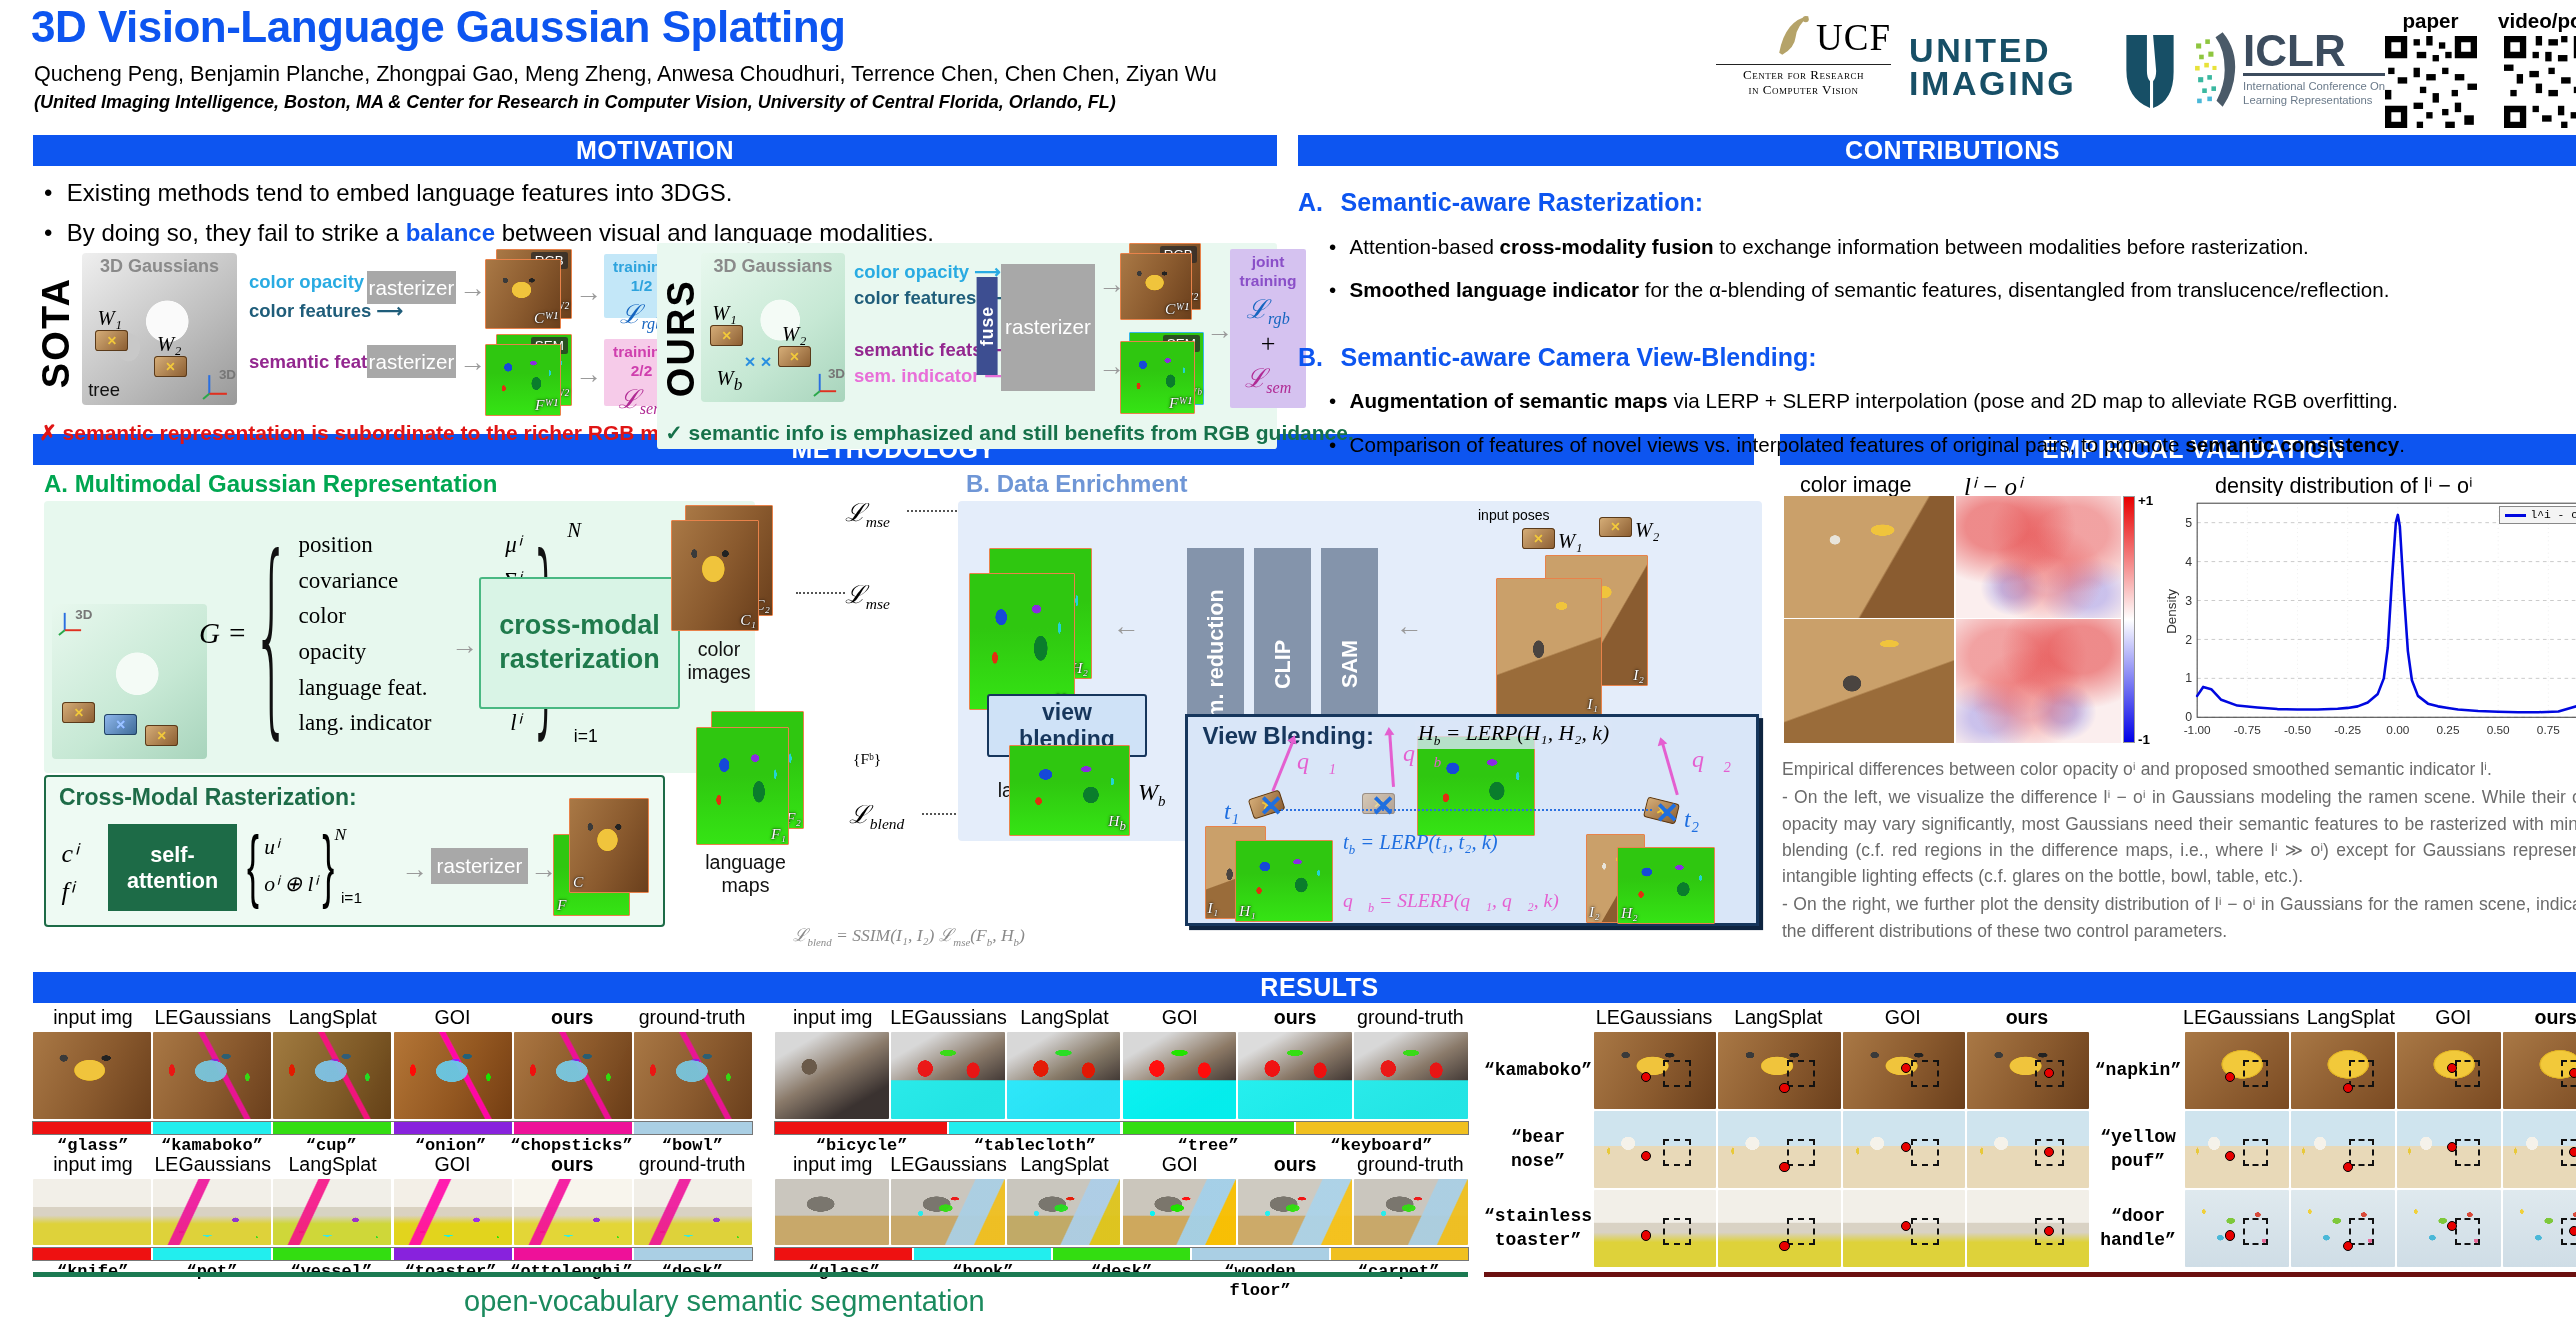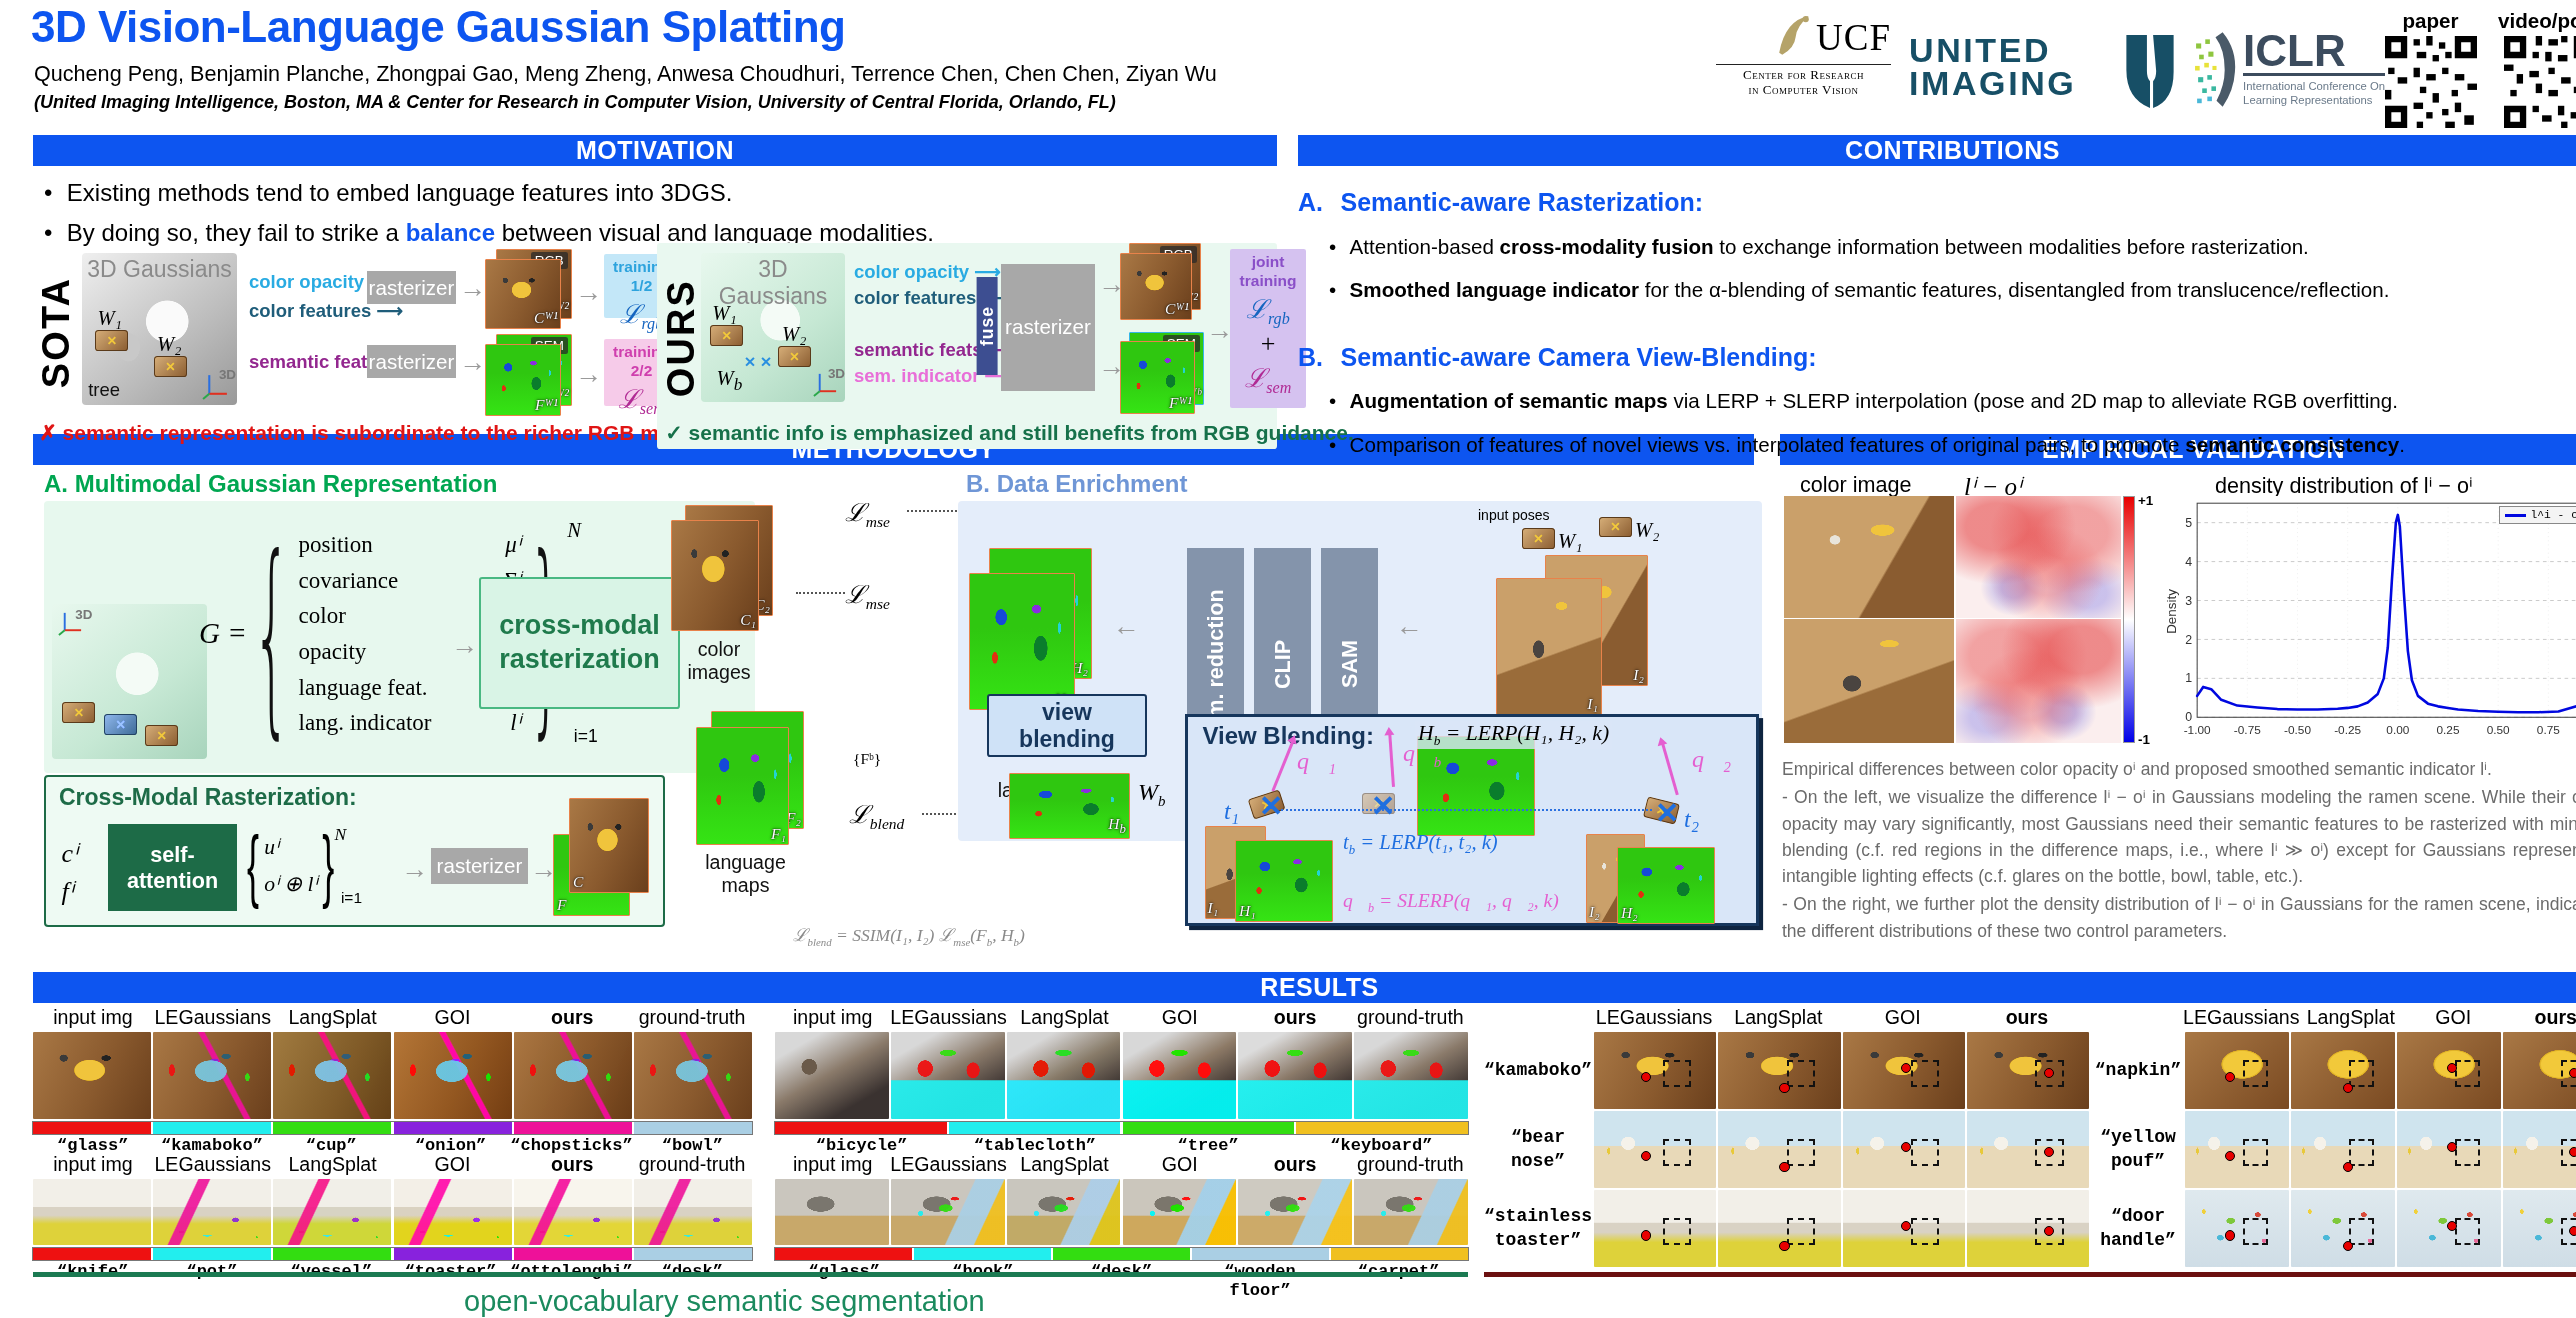--- a/index.html
+++ b/index.html
@@ -31,21 +31,21 @@
 
   
   .mot-bullets { left:44px; top:175px; width:1231px; font-size:24px; line-height:1.5; }
   .mot-bullets .row { display:flex; gap:14.4px; margin-bottom:4.1px; }
   .mot-bullets b { color:#0d55f0; font-weight:700; }
 
   .fig { left:33px; top:246px; width:1244px; height:206px; }
   .ours-zone { position:absolute; left:624px; top:-3.1px; width:620px; height:206px; background:#e9f8f0; border-radius:3.1px; }
   .vtag { position:absolute; writing-mode:vertical-rl; transform:rotate(180deg); font-size:38px; font-weight:800; letter-spacing:2.1px; }
   .scene { position:absolute; border-radius:4.1px; }
-  .scene-title { position:absolute; top:3.1px; width:100%; text-align:center; color:#8a8a8a; font-weight:400; font-size:23px; }
+  .scene-title { position:absolute; top:3.1px; width:100%; text-align:center; color:#8a8a8a; font-weight:700; font-size:18px; }
   .poses-lab { position:absolute; left:6.2px; bottom:4.1px; font-size:18.5px; color:#111; }
   .cam { position:absolute; width:33px; height:20.6px; border-radius:3.6px; background:linear-gradient(135deg,#d8b07a,#8a5c30); box-shadow:inset 0 0 0 1px #5a3a1a; }
   .cam::after { content:"✕"; position:absolute; inset:0; display:flex; align-items:center; justify-content:center; color:#f2c93a; font-weight:800; font-size:12.4px; }
   .wlab { position:absolute; font-family:"Liberation Serif", serif; font-style:italic; font-size:20.6px; }
   .m { font-family:"Liberation Serif", serif; font-style:italic; }
   .m sub { font-size:62%; font-style:italic; }
   .axis { position:absolute; }
   .axis-lab { position:absolute; font-size:13.4px; color:#777; font-weight:700; }
 
   .flab { position:absolute; font-size:18.5px; font-weight:700; white-space:nowrap; }
@@ -676,21 +676,21 @@
       <span class="corner" style="right:3.1px; bottom:1px;">I₁</span>
     </div>
     <div class="caption" style="left:554px; top:278px; width:129px;">input images</div>
     <div class="wdef">W = ⟨t; q⃗⟩</div>
   </div>
 
   <div class="abs vblend-box">
     <span>view</span>
       <span>blending</span>
   </div>
-  <div class="abs thumb ph-sem" style="left:1009px; top:773px; width:121px; height:66px;">
+  <div class="abs thumb ph-sem" style="left:1009px; top:745px; width:121px; height:91px;">
     <span class="corner" style="right:3.1px; bottom:1px;"><span>H<sub>b</sub></span></span>
   </div>
   <span class="abs m" style="left:1138px; top:779px; font-size:24px;"><span>W<sub>b</sub></span></span>
 
   <div class="abs vbp">
     <div class="vbp-title">View Blending:</div>
     <div class="thumb ph-sem" style="left:229px; top:18.5px; width:118px; height:100px; position:absolute;"></div>
     <span class="m" style="position:absolute; left:227px; top:4.1px; font-size:21.6px; background:rgba(217,230,248,.8); padding:0 3.1px;">H<sub>b</sub> = LERP(H₁, H₂, k)</span>
     <div class="cam" style="left:62px; top:77px; transform:rotate(-18deg);"></div>
     <div class="cam" style="left:174px; top:76px; opacity:.5;"></div>

